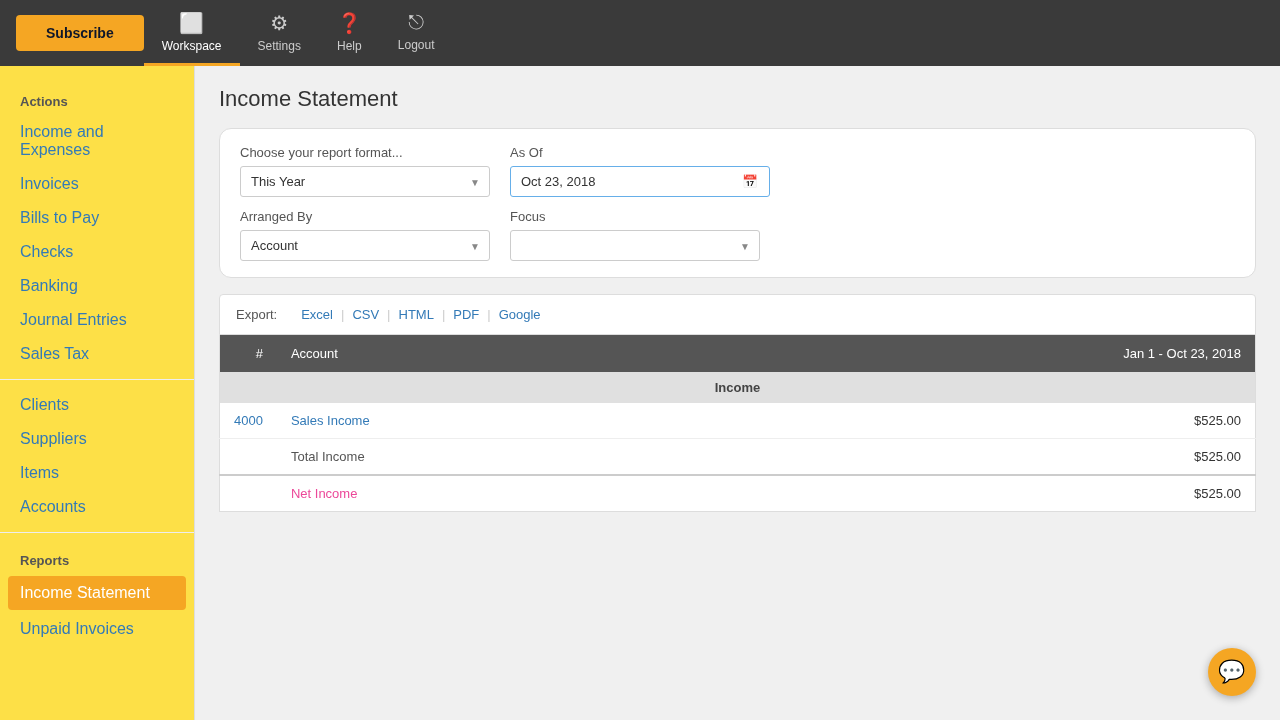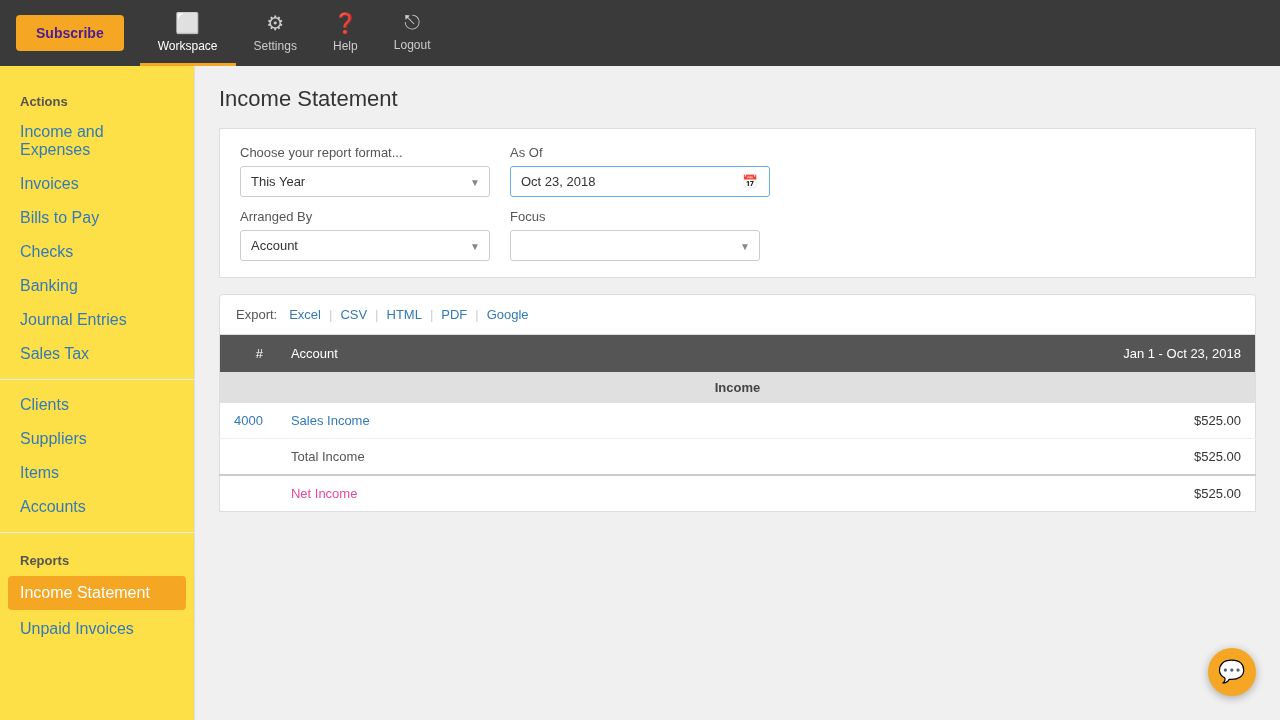--- a/index.html
+++ b/index.html
@@ -27,28 +27,27 @@
       width: 32px;
       height: 32px;
     }
     .topnav-dropdown-arrow {
       color: #aaa;
       font-size: 12px;
       margin-left: 4px;
     }
     .subscribe-btn {
       background: #f5a623;
-      color: #4c1d95;
+      color: #0f172a;
       border: none;
-      padding: 10px 20px;
+      padding: 10px 30px;
       border-radius: 4px;
       font-size: 14px;
       font-weight: 600;
       cursor: pointer;
-      margin-right: 16px;
     }
     .nav-items {
       display: flex;
       align-items: center;
       gap: 0;
     }
     .nav-item {
       display: flex;
       flex-direction: column;
       align-items: center;
@@ -121,21 +120,21 @@
       font-size: 22px;
       font-weight: 400;
       color: #333;
       margin-bottom: 16px;
     }
 
     
     .filter-panel {
       background: white;
       border: 1px solid #ddd;
-      border-radius: 0;
+      border-radius: 12px;
       padding: 16px 20px;
       margin-bottom: 16px;
     }
     .filter-row {
       display: flex;
       gap: 20px;
       margin-bottom: 12px;
     }
     .filter-row:last-child { margin-bottom: 0; }
     .filter-group {
@@ -198,21 +197,21 @@
       border: 1px solid #ddd;
       border-radius: 4px 4px 0 0;
       padding: 12px 16px;
       display: flex;
       align-items: center;
       gap: 8px;
     }
     .export-label {
       font-size: 13px;
       color: #555;
-      margin-right: 4px;
+      margin-right: 16px;
     }
     .export-link {
       color: #337ab7;
       font-size: 13px;
       cursor: pointer;
       text-decoration: none;
     }
     .export-sep {
       color: #ccc;
       font-size: 13px;

